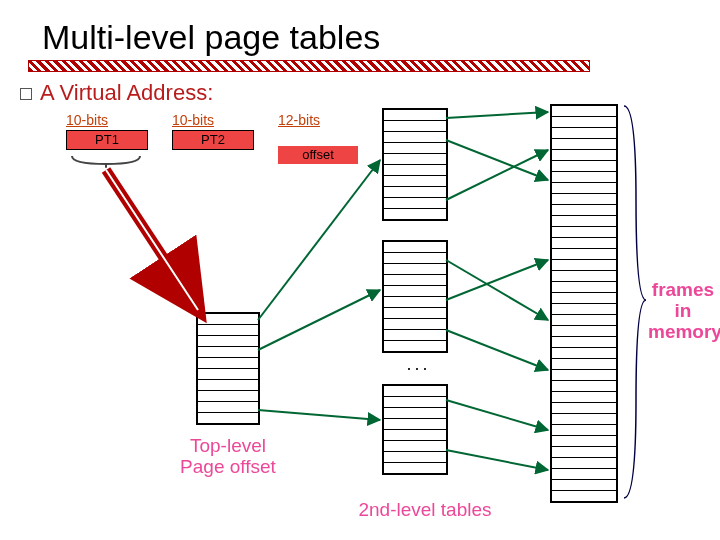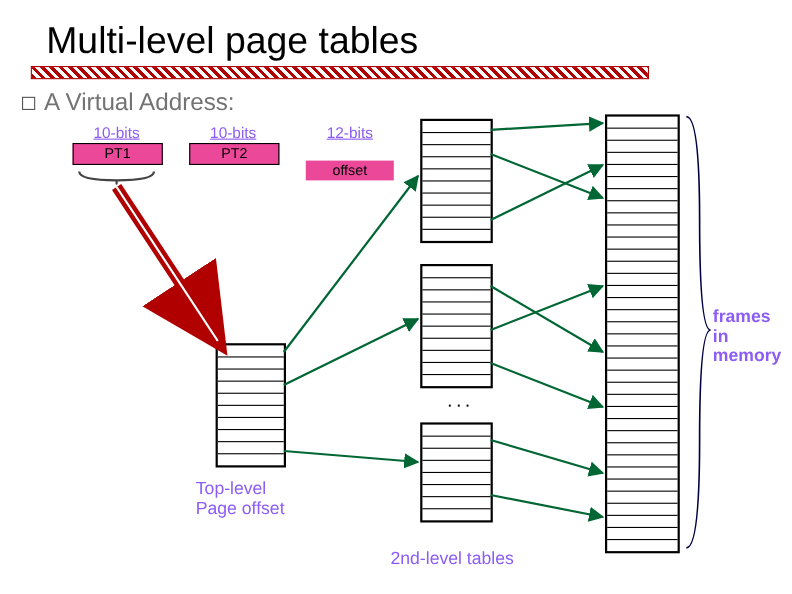--- a/index.html
+++ b/index.html
@@ -34,54 +34,53 @@
     left: 20px;
     width: 10px;
     height: 10px;
     border: 1px solid #555;
   }
   .subtitle {
     position: absolute;
     top: 80px;
     left: 40px;
     font-size: 22px;
-    color: #737373;
+    color: #b91c1c;
   }
   .field-header {
     position: absolute;
     font-size: 14px;
-    color: #8b5cf6;
-    text-align: center;
+    color: #c2410c;
     text-decoration: underline;
     width: 80px;
   }
   .field-box {
     position: absolute;
     border: 1.5px solid #000;
-    background: #ec4899;
+    background: #ef4444;
     text-align: center;
     font-size: 13px;
     height: 18px;
     line-height: 18px;
   }
   .table-box {
     position: absolute;
     border: 2px solid #000;
     background: #fff;
   }
   .table-box .row {
     border-bottom: 1px solid #000;
     height: 10px;
   }
   .table-box .row:last-child { border-bottom: none; }
   .caption {
     position: absolute;
-    font-size: 16px;
-    text-align: left;
-    color: #8b5cf6;
+    font-size: 19px;
+    text-align: center;
+    color: #ec4899;
     line-height: 1.1;
   }
   .ellipsis {
     position: absolute;
     font-size: 18px;
     letter-spacing: 2px;
   }
   svg.overlay {
     position: absolute;
     top: 0; left: 0;

